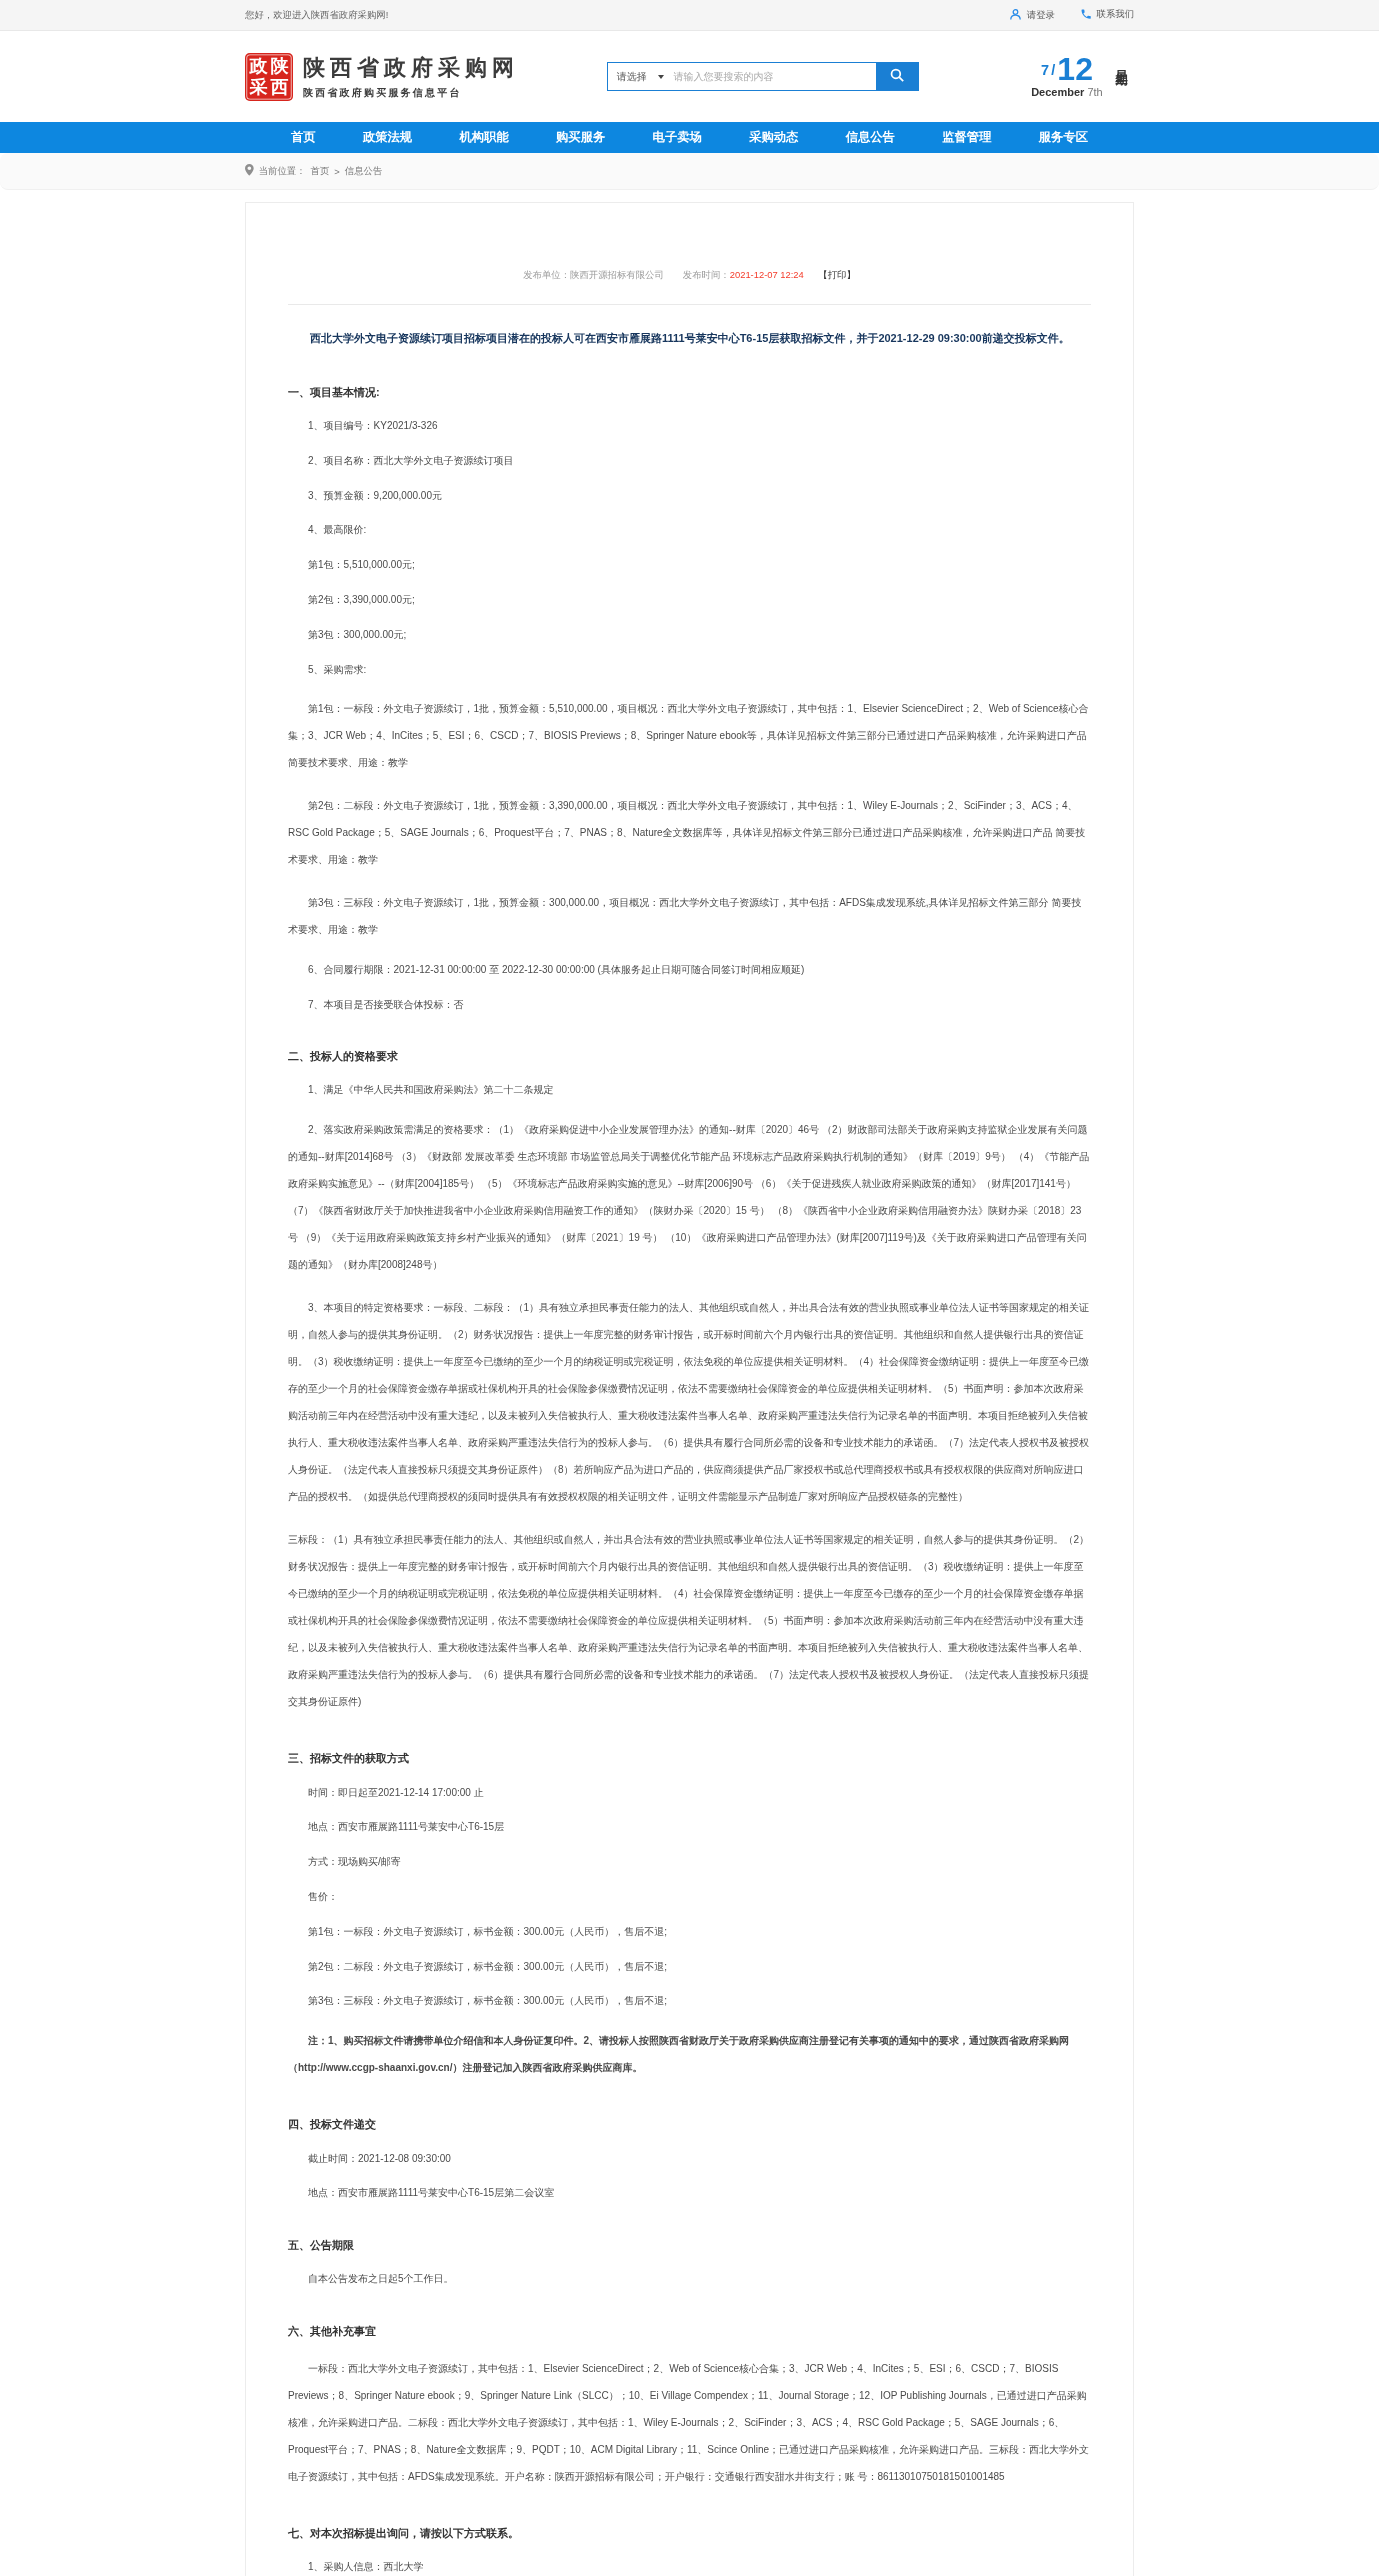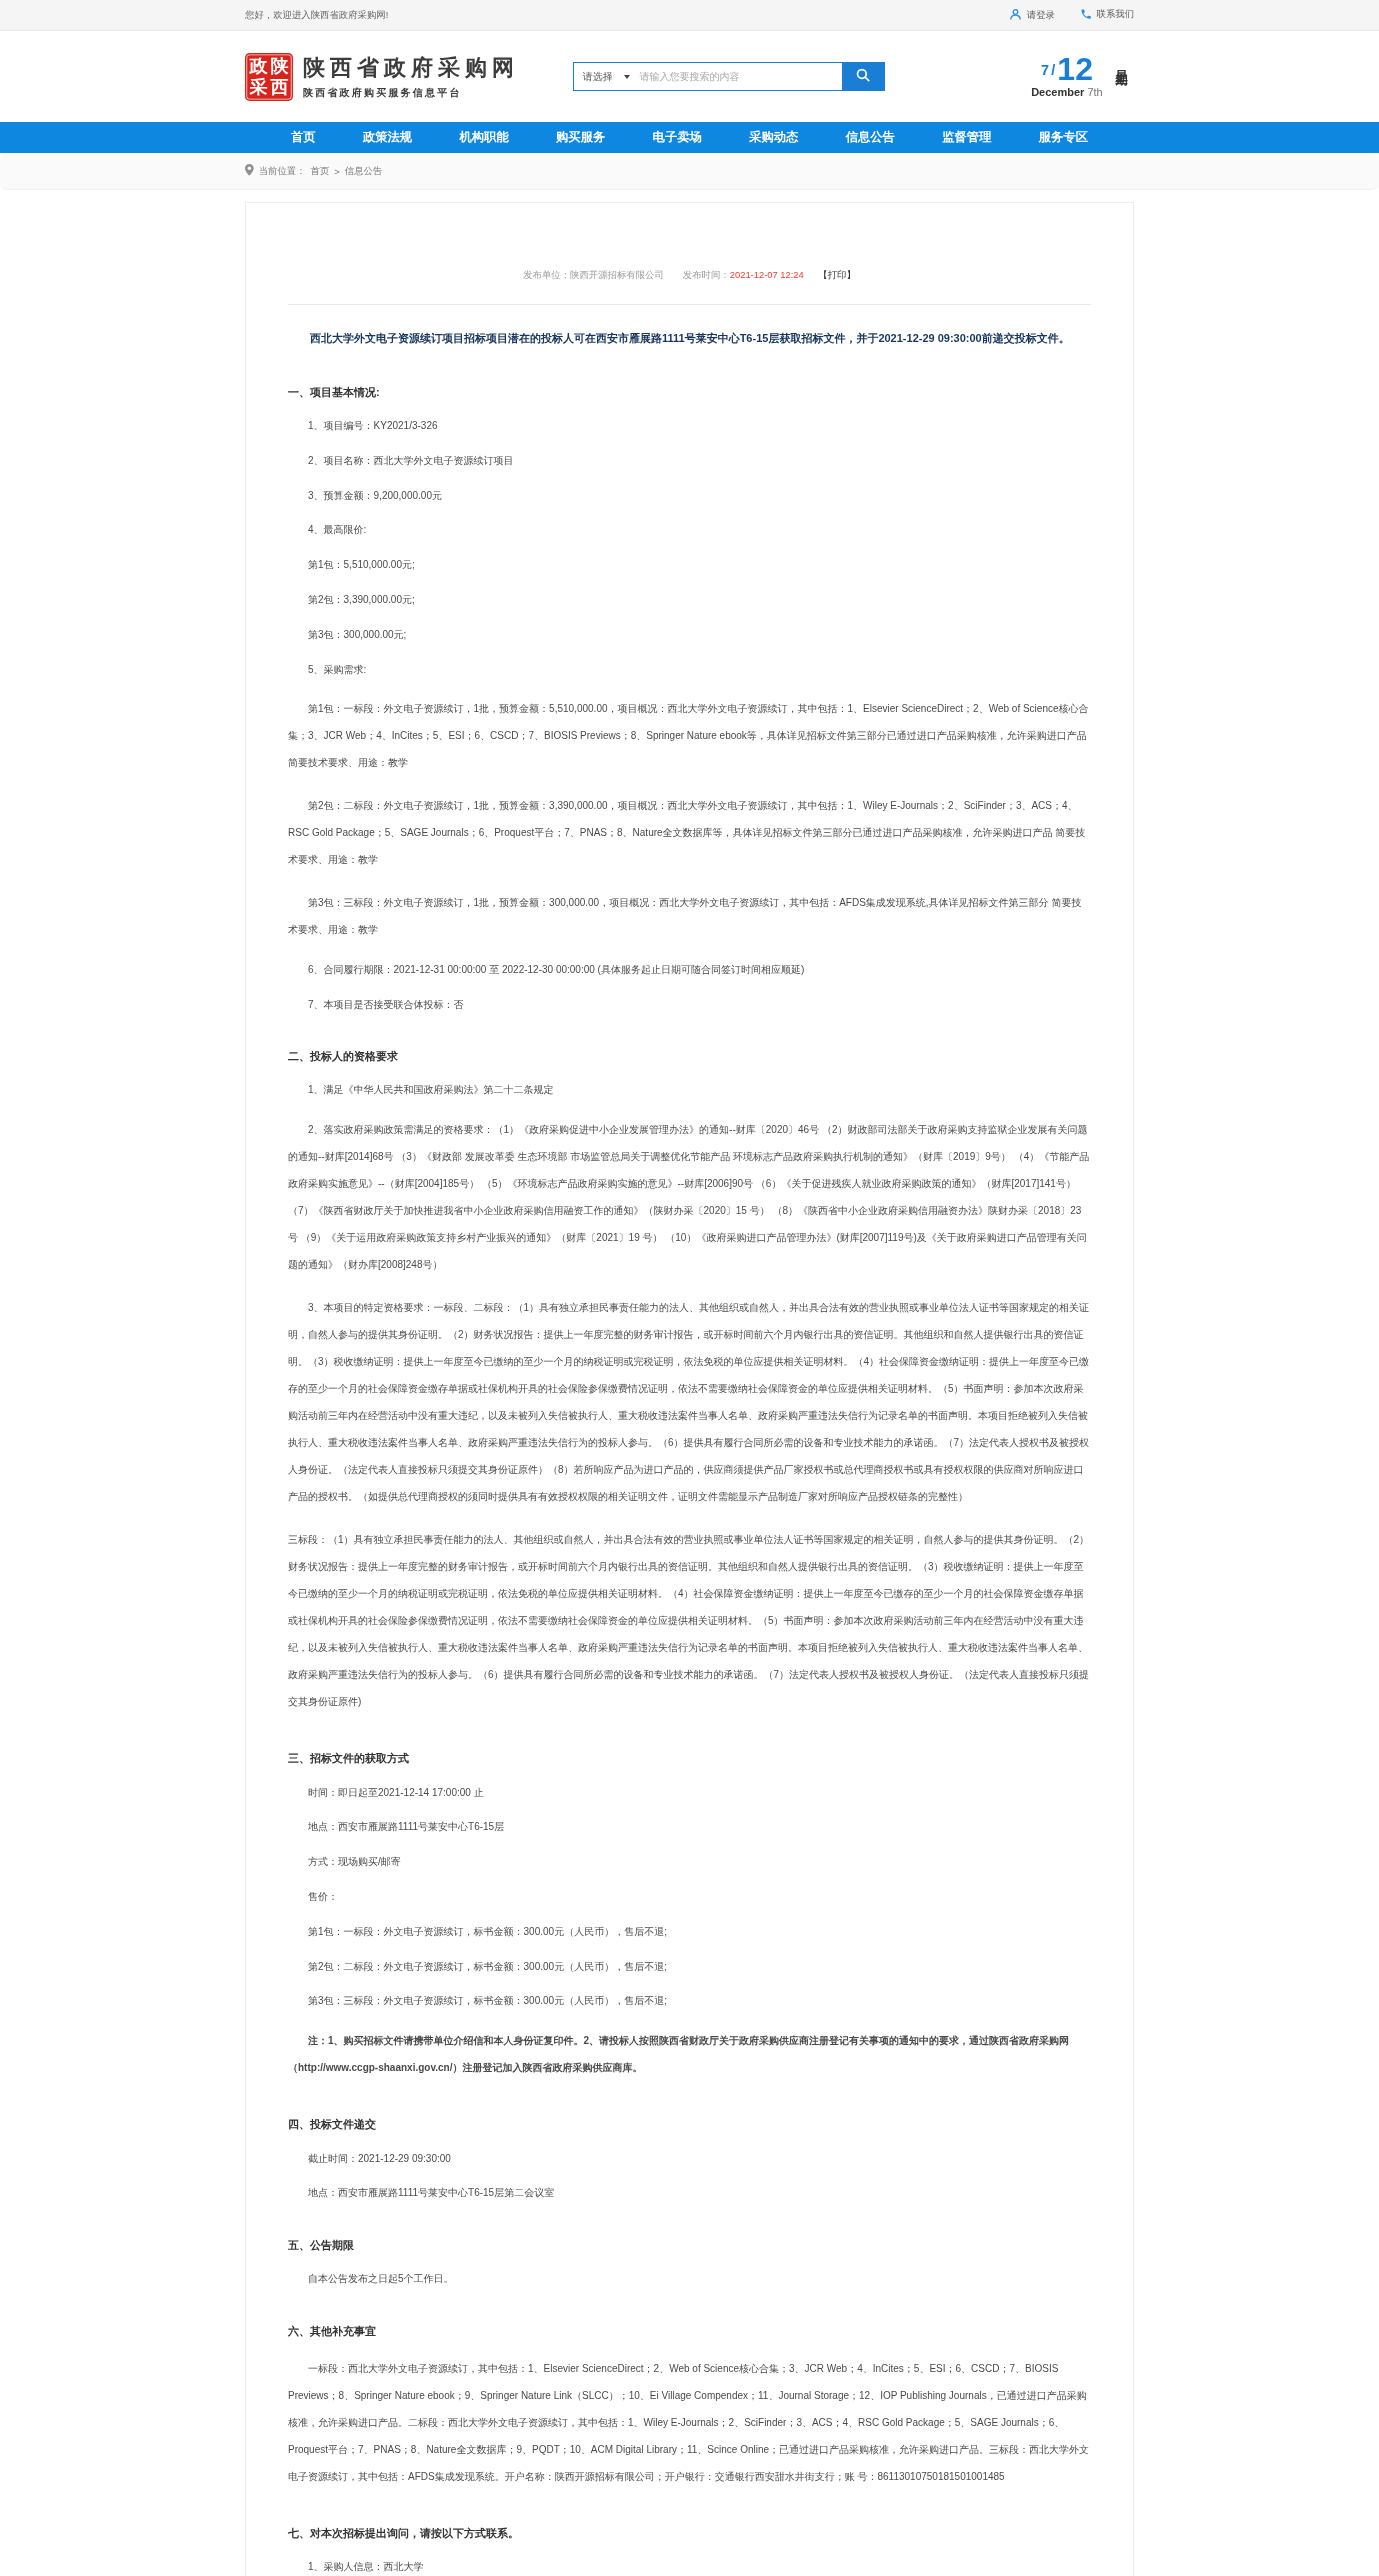--- a/index.html
+++ b/index.html
@@ -1,18 +1,18 @@
 <!DOCTYPE html>
 <html style="font-size:11.6px"><head>
 <meta charset="utf-8">
 <style>
   * { box-sizing: border-box; }
   html,body { margin:0; padding:0; background:#fff; }
   body { width:1379px; font-family:"Liberation Sans","DejaVu Sans",sans-serif; color:#333; }
-  .container { width:889px; margin:0 auto; }
+  .container { width:889px; margin:0 auto;gap:34px; }
   a { text-decoration:none; cursor:pointer; }
 
   
   .topbar { background:#f5f5f5; border-bottom:0.7px solid #e8e8e8; height:31px; }
   .topbar-inner { display:flex; align-items:center; justify-content:space-between; height:100%; font-size:9.4px; color:#666; }
   .topbar-links { display:flex; align-items:center; gap:25px; }
   .topbar-link { display:flex; align-items:center; gap:4.3px; color:#555; font-size:9.4px; }
 
   
   .header { height:91px; background:#fff; }
@@ -191,21 +191,21 @@
         <h3 class="doc-h">三、招标文件的获取方式</h3>
         <p class="doc-p">时间：即日起至2021-12-14 17:00:00 止</p>
         <p class="doc-p">地点：西安市雁展路1111号莱安中心T6-15层</p>
         <p class="doc-p">方式：现场购买/邮寄</p>
         <p class="doc-p">售价：</p>
         <p class="doc-p">第1包：一标段：外文电子资源续订，标书金额：300.00元（人民币），售后不退;</p>
         <p class="doc-p">第2包：二标段：外文电子资源续订，标书金额：300.00元（人民币），售后不退;</p>
         <p class="doc-p">第3包：三标段：外文电子资源续订，标书金额：300.00元（人民币），售后不退;</p>
         <p class="doc-flow bold">注：1、购买招标文件请携带单位介绍信和本人身份证复印件。2、请投标人按照陕西省财政厅关于政府采购供应商注册登记有关事项的通知中的要求，通过陕西省政府采购网（http://www.ccgp-shaanxi.gov.cn/）注册登记加入陕西省政府采购供应商库。</p>
         <h3 class="doc-h">四、投标文件递交</h3>
-        <p class="doc-p">截止时间：2021-12-29 09:30:00</p>
+        <p class="doc-p">截止时间：2021-12-08 09:30:00</p>
         <p class="doc-p">地点：西安市雁展路1111号莱安中心T6-15层第二会议室</p>
         <h3 class="doc-h">五、公告期限</h3>
         <p class="doc-p">自本公告发布之日起5个工作日。</p>
         <h3 class="doc-h">六、其他补充事宜</h3>
         <p class="doc-flow">一标段：西北大学外文电子资源续订，其中包括：1、Elsevier ScienceDirect；2、Web of Science核心合集；3、JCR Web；4、InCites；5、ESI；6、CSCD；7、BIOSIS Previews；8、Springer Nature ebook；9、Springer Nature Link（SLCC）；10、Ei Village Compendex；11、Journal Storage；12、IOP Publishing Journals，已通过进口产品采购核准，允许采购进口产品。二标段：西北大学外文电子资源续订，其中包括：1、Wiley E-Journals；2、SciFinder；3、ACS；4、RSC Gold Package；5、SAGE Journals；6、Proquest平台；7、PNAS；8、Nature全文数据库；9、PQDT；10、ACM Digital Library；11、Scince Online；已通过进口产品采购核准，允许采购进口产品。三标段：西北大学外文电子资源续订，其中包括：AFDS集成发现系统。开户名称：陕西开源招标有限公司；开户银行：交通银行西安甜水井街支行；账 号：86113010750181501001485</p>
         <h3 class="doc-h">七、对本次招标提出询问，请按以下方式联系。</h3>
         <p class="doc-p">1、采购人信息：西北大学</p>
       </div>
   </article>
 </main>

